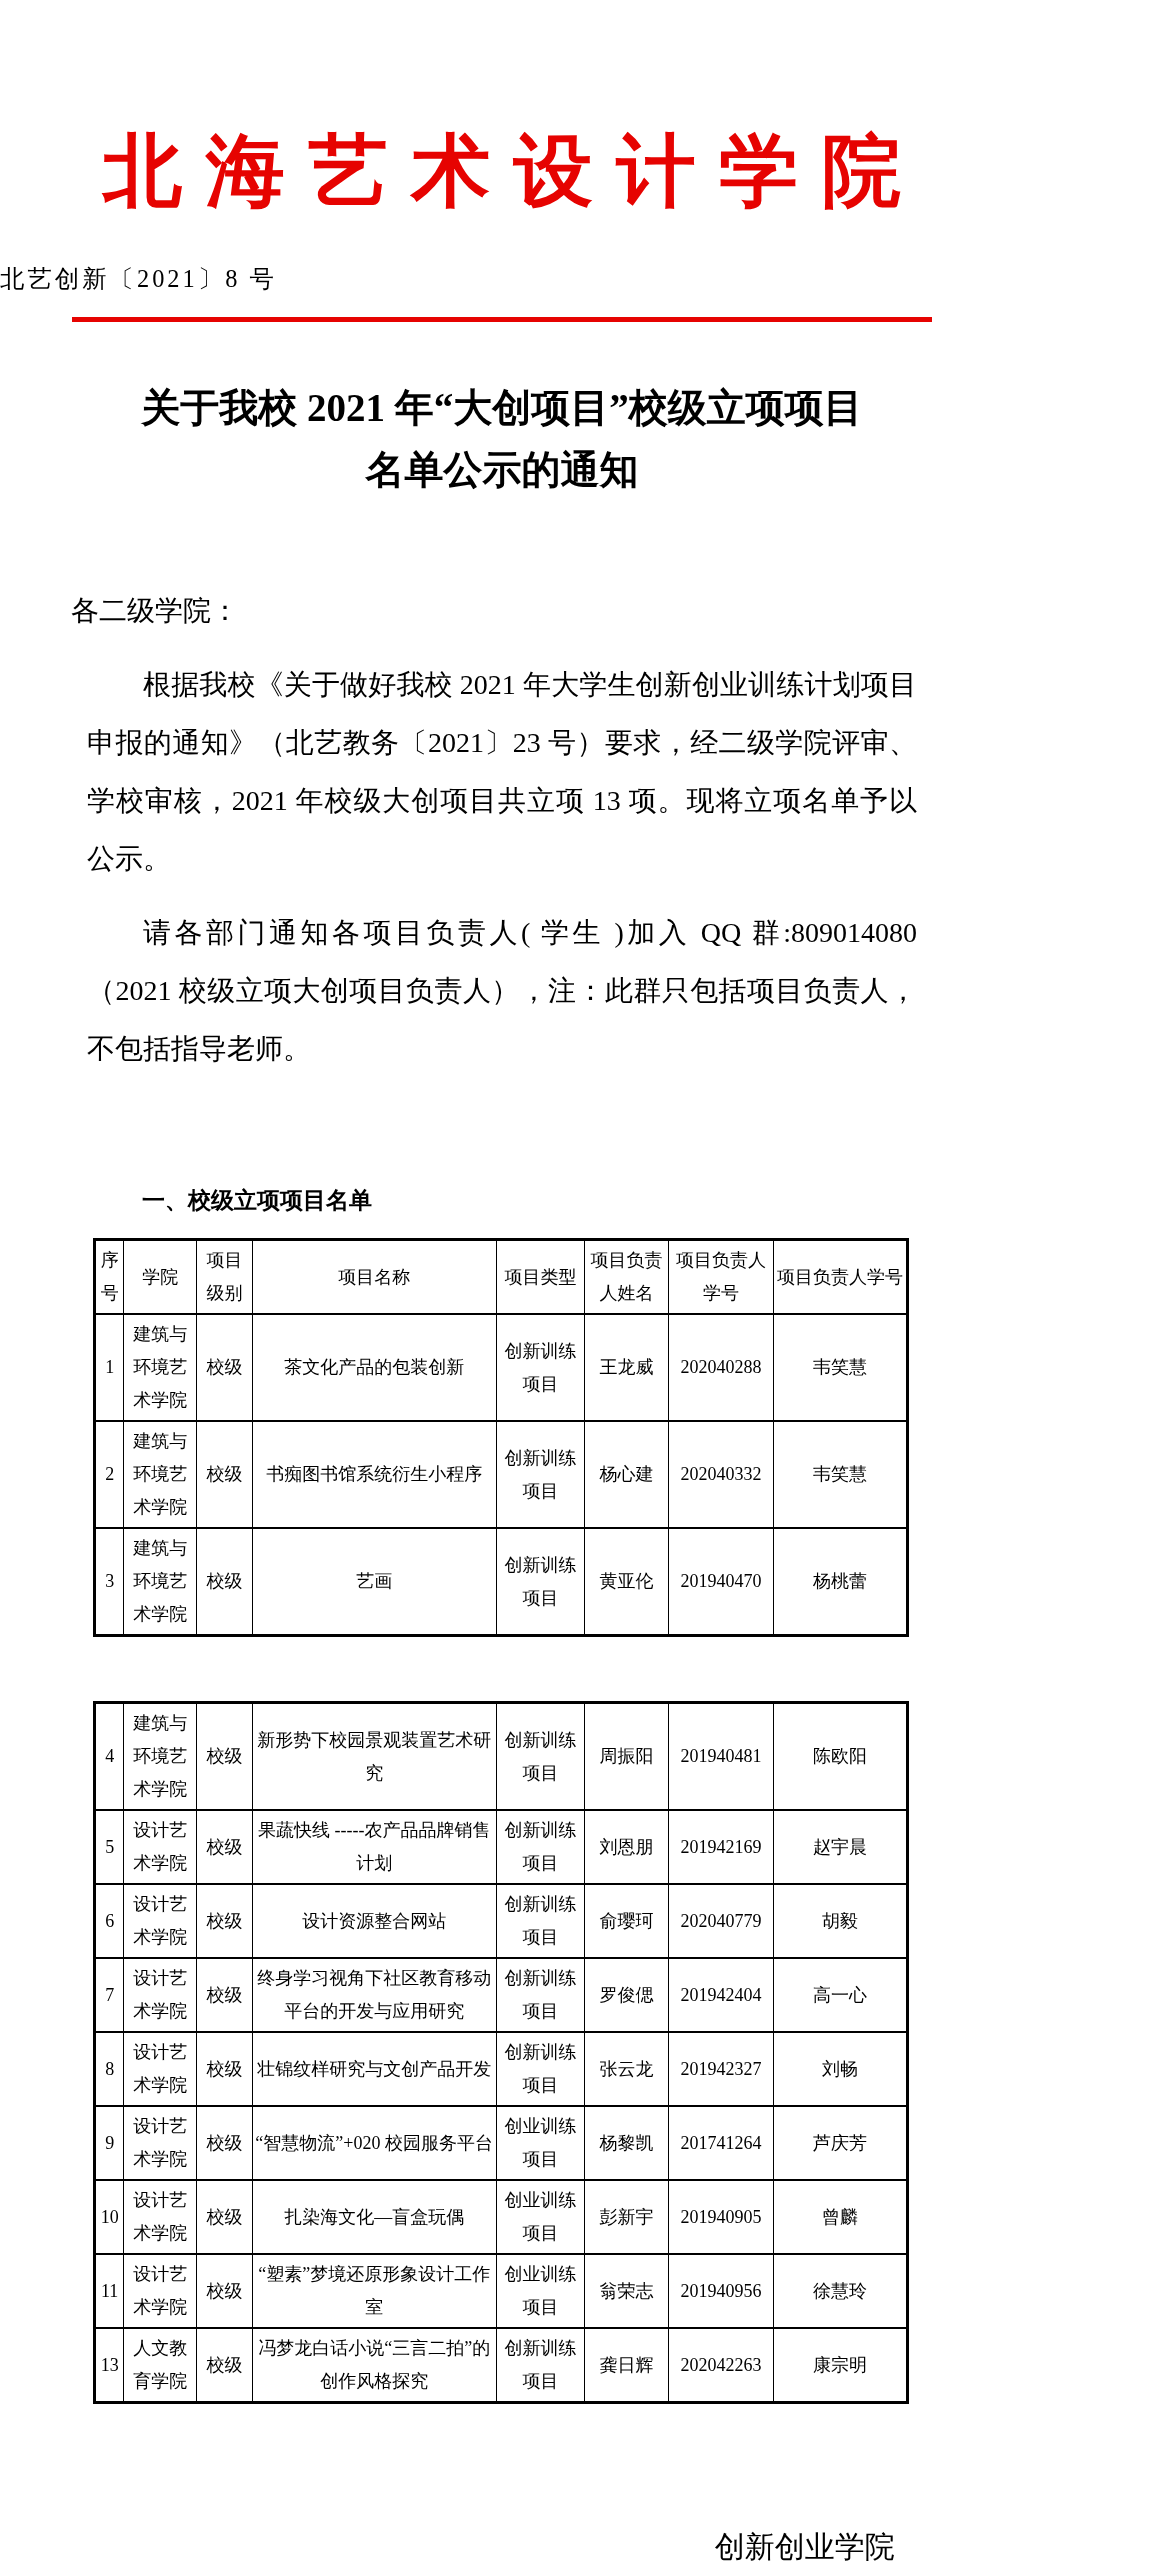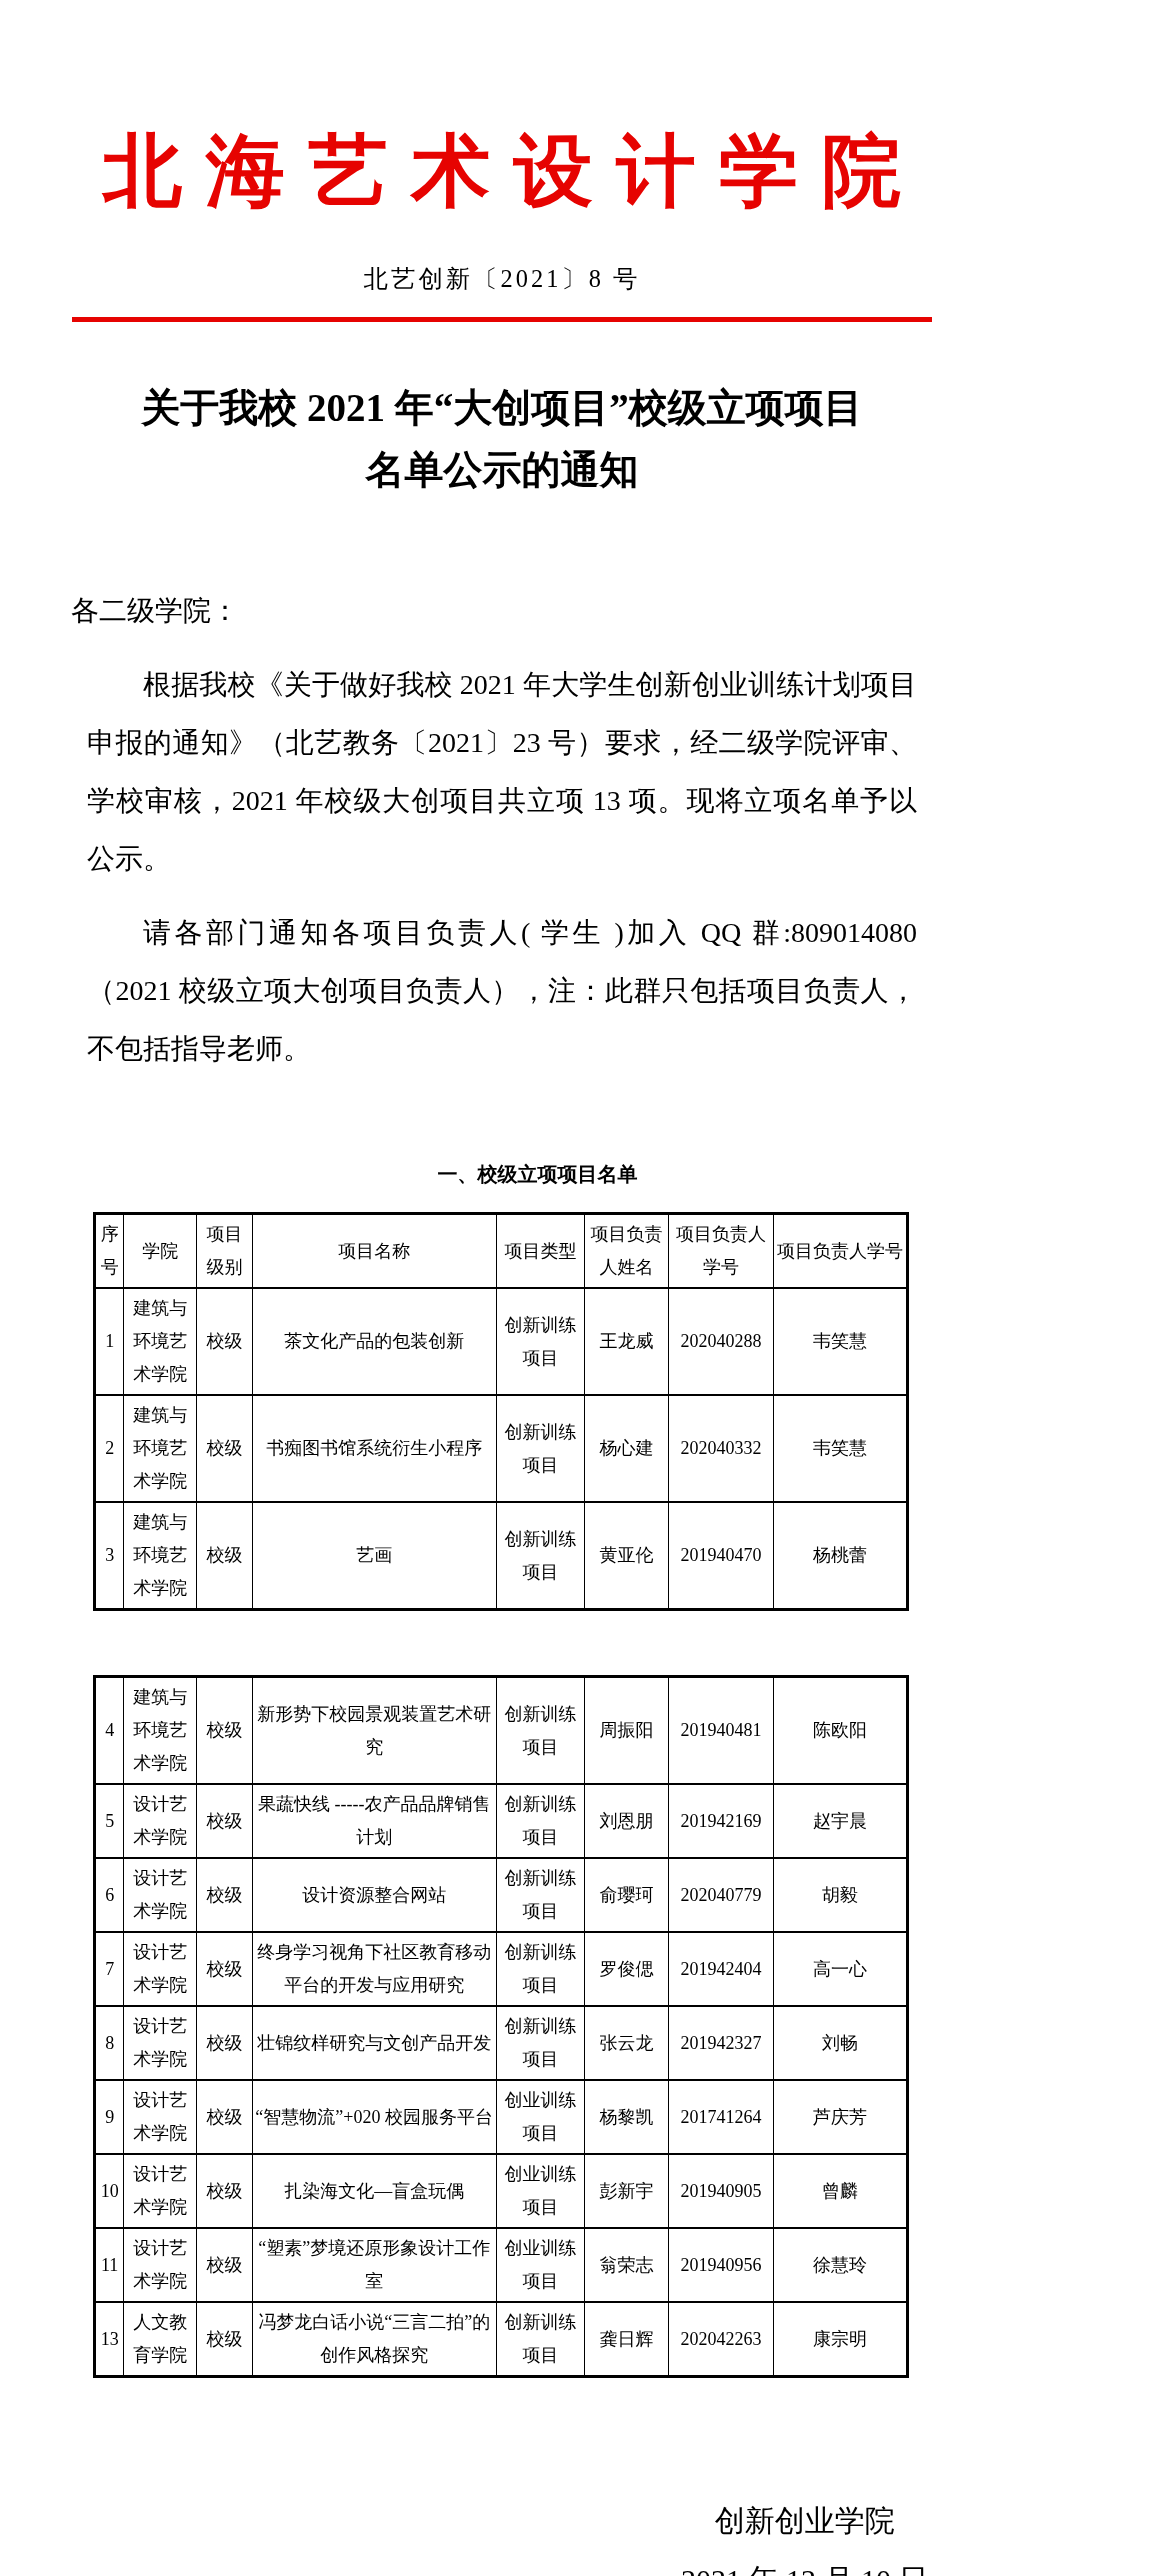--- a/index.html
+++ b/index.html
@@ -18,21 +18,21 @@
     font-size: 79px;
     line-height: 96px;
     font-weight: bold;
     color: var(--accent, #e60301);
     letter-spacing: 0.30em;
     text-indent: 0.30em;
     white-space: nowrap;
   }
   .doc-number {
     margin-top: 43px;
-    text-align: center;
+    text-align: left;
     font-size: 24.4px;
     letter-spacing: 3px;
   }
   .red-rule {
     width: 860px;
     height: 5.2px;
     margin: 22px auto 0 auto;
     background: var(--accent, #e60301);
   }
   .notice-title {
@@ -53,26 +53,25 @@
     line-height: 58px;
   }
   .para {
     margin: 16px;
     font-size: 28px;
     line-height: 58px;
     text-indent: 2em;
     text-align: justify;
   }
   .section-heading {
-    margin-top: 78px;
+    margin-top: 104px;
     padding-left: 71px;
-    font-size: 20px;
+    font-size: 23px;
     font-weight: bold;
     line-height: 37px;
-    text-align: center;
   }
   table.tbl {
     margin: 19px 0 0 22px;
     width: 816px;
     border-collapse: collapse;
     table-layout: fixed;
     border: 3px solid #000;
     font-size: 18px;
   }
   table.tbl.second { margin-top: 64px; }

